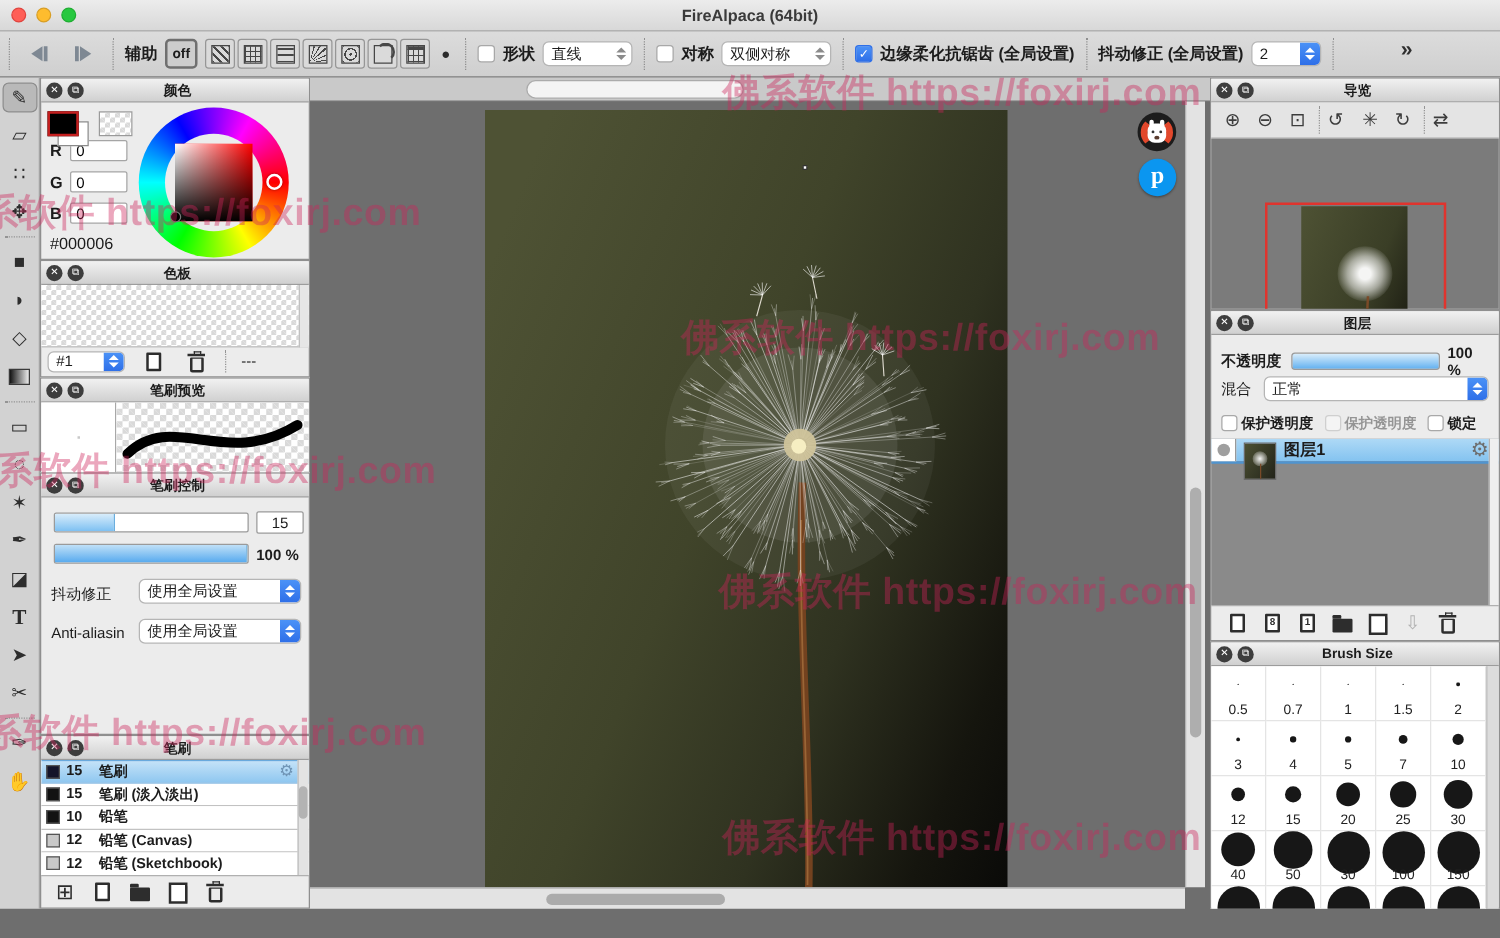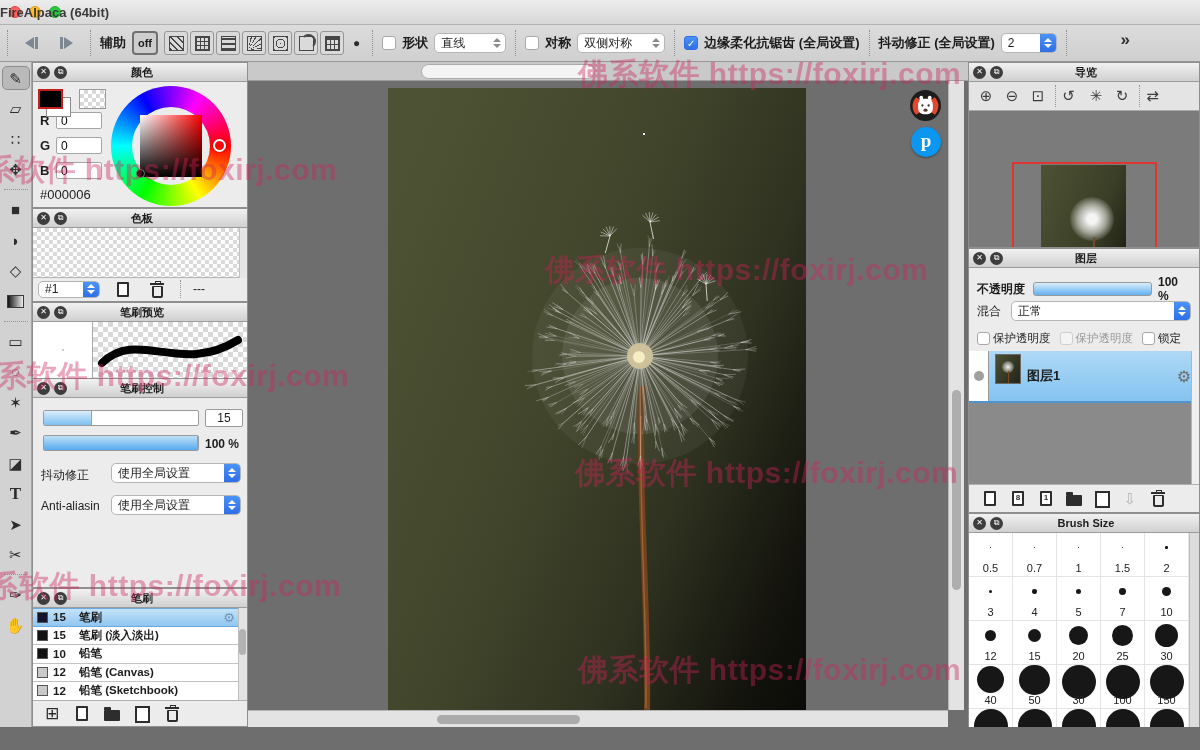--- a/index.html
+++ b/index.html
@@ -8,21 +8,21 @@
   #app{position:absolute;inset:0;width:1200px;height:750px;overflow:hidden}
   button{background:none;border:none;font:inherit;color:inherit;cursor:default}
 
   
   .titlebar{position:absolute;left:0;top:0;width:1200px;height:25px;background:linear-gradient(#ececec,#d8d8d8);border-bottom:1px solid #b2b2b2;display:flex;align-items:center}
   .traffic{display:flex;gap:8px;margin-left:9px}
   .tl{width:12px;height:12px;border-radius:50%;display:inline-block}
   .tl.red{background:#ff5f57;border:1px solid #e0443e}
   .tl.yellow{background:#febc2e;border:1px solid #d89e24}
   .tl.green{background:#28c840;border:1px solid #1eae31}
-  .wtitle{position:absolute;left:0;right:0;text-align:left;font-weight:700;font-size:13px;color:#3a3a3a}
+  .wtitle{position:absolute;left:0;right:0;text-align:center;font-weight:700;font-size:13px;color:#3a3a3a}
 
   
   .toolbar{position:absolute;left:0;top:25px;width:1200px;height:37px;background:linear-gradient(#dcdcdc,#cfcfcf);border-bottom:1px solid #979797;display:flex;align-items:center;gap:6px;padding-left:4px}
   .vsep{width:1px;height:26px;border-left:1px dotted #8f8f8f;margin:0 3px}
   .navbtn{display:flex;align-items:center;gap:1px;padding:0 8px;height:24px}
   .tri{width:0;height:0;border-top:6px solid transparent;border-bottom:6px solid transparent}
   .tri.l{border-right:9px solid #7e8893}
   .tri.r{border-left:9px solid #7e8893}
   .nbar{width:3px;height:12px;background:#7e8893}
   .tlabel{font-weight:700;font-size:13px;white-space:nowrap}
@@ -164,24 +164,24 @@
 
   
   #layersPanel{left:968px;top:248px;width:232px;height:265px}
   .lrow1{position:absolute;left:8px;top:26px;display:flex;align-items:center;gap:6px;width:214px}
   .lrow1 .lab{font-size:12px;font-weight:700;width:52px}
   .opac-slider{width:122px;height:14px;border:1px solid #9a9a9a;border-radius:3px;background:linear-gradient(#d9edfb,#63b1f0);position:relative}
   .lrow2{position:absolute;left:8px;top:52px;display:flex;align-items:center;gap:8px;width:214px}
   .lchecks{position:absolute;left:8px;top:82px;display:flex;gap:9px;align-items:center}
   .lcheck{display:flex;align-items:center;gap:3px}
   .lcheck .cb{width:13px;height:13px}
-  .lcheck .clabel{font-size:11.5px;font-weight:400;white-space:nowrap}
+  .lcheck .clabel{font-size:11.5px;font-weight:700;white-space:nowrap}
   .lcheck.disabled{opacity:.42}
   .layer-list{position:absolute;left:0;top:102px;width:230px;height:133px;background:#8a8a8a;overflow:hidden}
-  .layer-row{display:flex;align-items:stretch;height:52px;background:linear-gradient(#aed9f6,#84c3f0);border-bottom:2px solid #4f94cf}
+  .layer-row{display:flex;align-items:stretch;height:20px;background:linear-gradient(#aed9f6,#84c3f0);border-bottom:2px solid #4f94cf}
   .eye-cell{width:20px;background:#fff;border-right:1px solid #999;display:flex;align-items:center;justify-content:center}
   .eye-dot{width:10px;height:10px;border-radius:50%;background:#9f9f9f}
   .lthumb{width:26px;height:30px;margin:3px 6px;background:linear-gradient(120deg,#4c5033,#23241a);position:relative;border:1px solid #6a6a6a}
   .lfluff{position:absolute;left:6px;top:6px;width:12px;height:12px;border-radius:50%;background:radial-gradient(circle,rgba(255,255,255,.95),rgba(255,255,255,.2) 70%,transparent 75%)}
   .lstem{position:absolute;left:12px;top:16px;width:1px;height:12px;background:#7a4a28}
   .lname{flex:1;font-size:13px;font-weight:700;align-self:center}
   .layer-row .gear{color:#6d6d6d;font-size:16px;align-self:center;margin-right:8px}
   .lscroll{position:absolute;right:0;top:102px;width:8px;height:133px;background:#efefef;border-left:1px solid #b5b5b5}
   .lfoot{position:absolute;left:0;bottom:0;width:230px;height:28px;display:flex;align-items:center;gap:6px;padding-left:10px;border-top:1px solid #b0b0b0}
 

